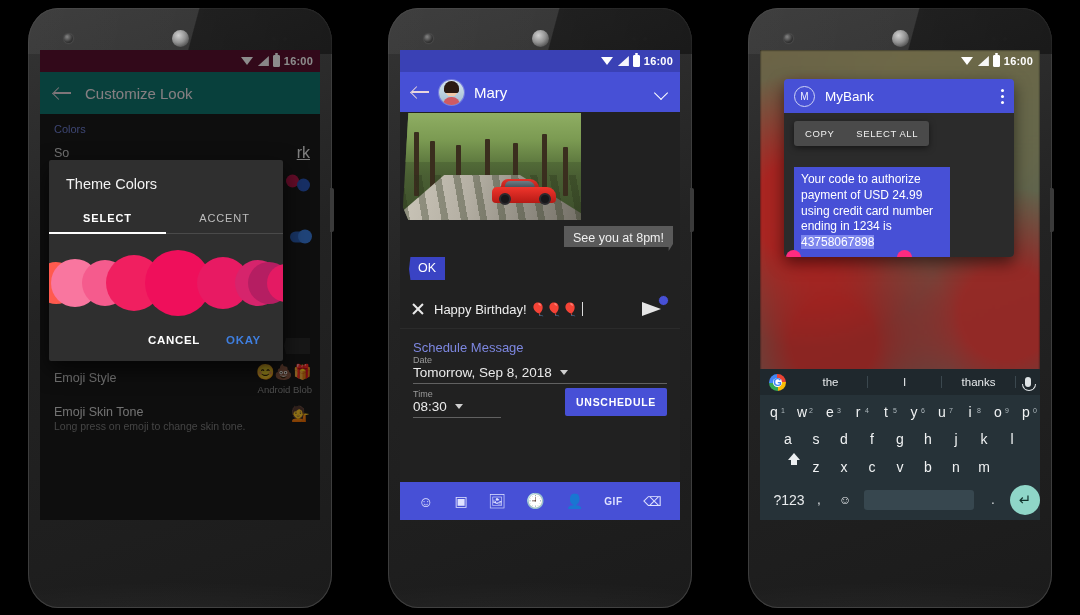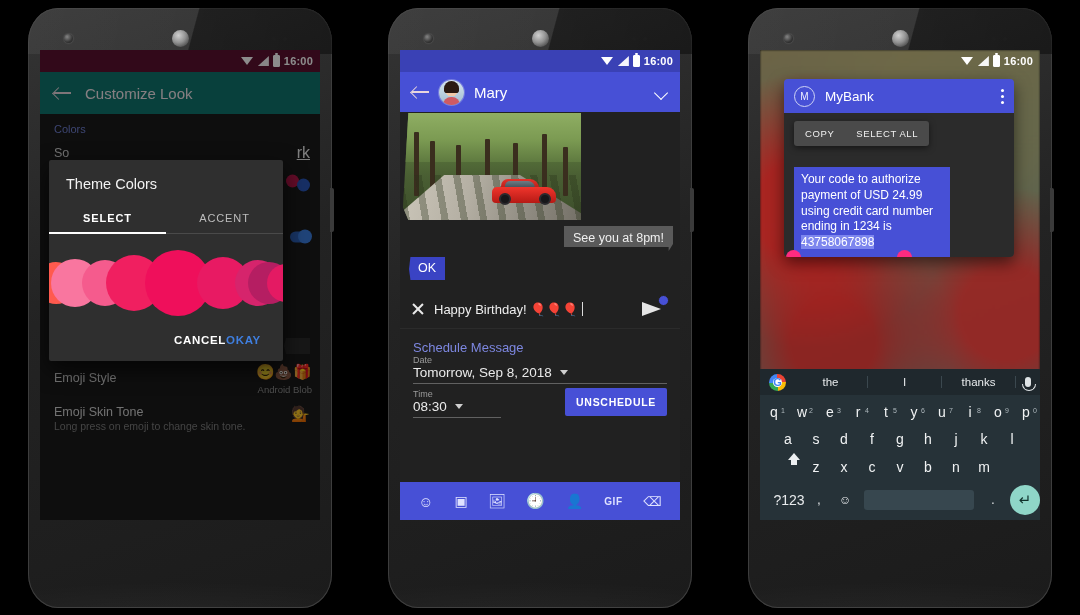--- a/index.html
+++ b/index.html
@@ -83,21 +83,21 @@
   .dialog{ position:absolute; left:9px; top:110px; width:234px; background:#2f2f2f;
     border-radius:2px; box-shadow:0 8px 22px rgba(0,0,0,.65); }
   .dlg-ttl{ color:#f2f2f2; font-size:14.5px; padding:16px 17px 12px; }
   .dlg-tabs{ display:flex; border-bottom:1px solid #4a4a4a; position:relative; }
   .dlg-tabs div{ flex:1; text-align:center; font-size:11px; letter-spacing:.9px; padding:8px 0 9px; }
   .tab-on{ color:#fff; font-weight:bold; }
   .tab-off{ color:#bdbdbd; }
   .tab-ind{ position:absolute; left:0; bottom:-1px; width:50%; height:2px; background:#fff; }
   .swatches{ position:relative; height:74px; overflow:hidden; margin-top:12px; }
   .swatches i{ position:absolute; border-radius:50%; top:50%; transform:translateY(-50%); }
-  .dlg-actions{ display:flex; justify-content:flex-end; padding:14px 22px 15px; }
+  .dlg-actions{ display:flex; justify-content:flex-end; gap:26px; padding:14px 22px 15px; }
   .dlg-actions span{ font-size:11.5px; letter-spacing:.7px; font-weight:bold; }
   .act-cancel{ color:#fff; } .act-ok{ color:#3f7fe0; }
 
   
   .p2wrap{ background:#212121; }
   .p2 .statusbar{ background:#3a41b5; }
   .appbar2{ height:40px; background:#4750d6; display:flex; align-items:center; gap:10px; padding:0 12px; }
   .avatar{ width:25px;height:25px;border-radius:50%; overflow:hidden; flex:none;
     background: radial-gradient(circle at 50% 38%, #f0c9a8 0 34%, transparent 35%),
                 linear-gradient(#d8e6ef,#9fbcd0);

